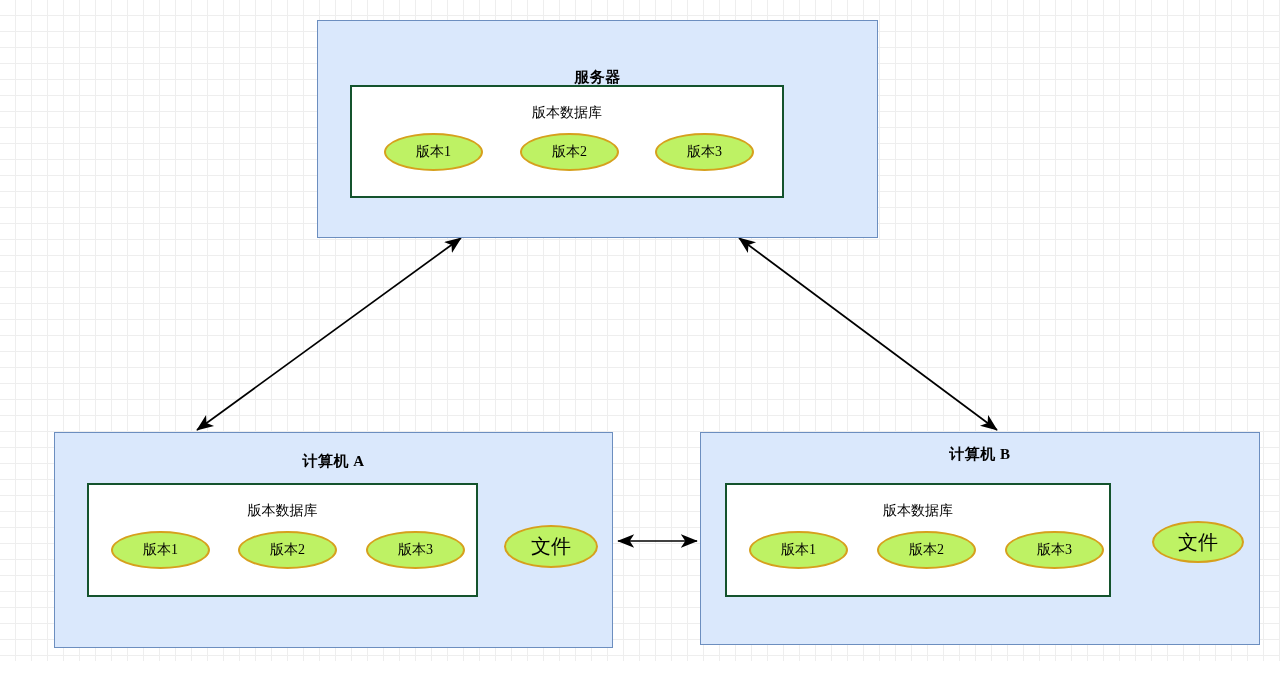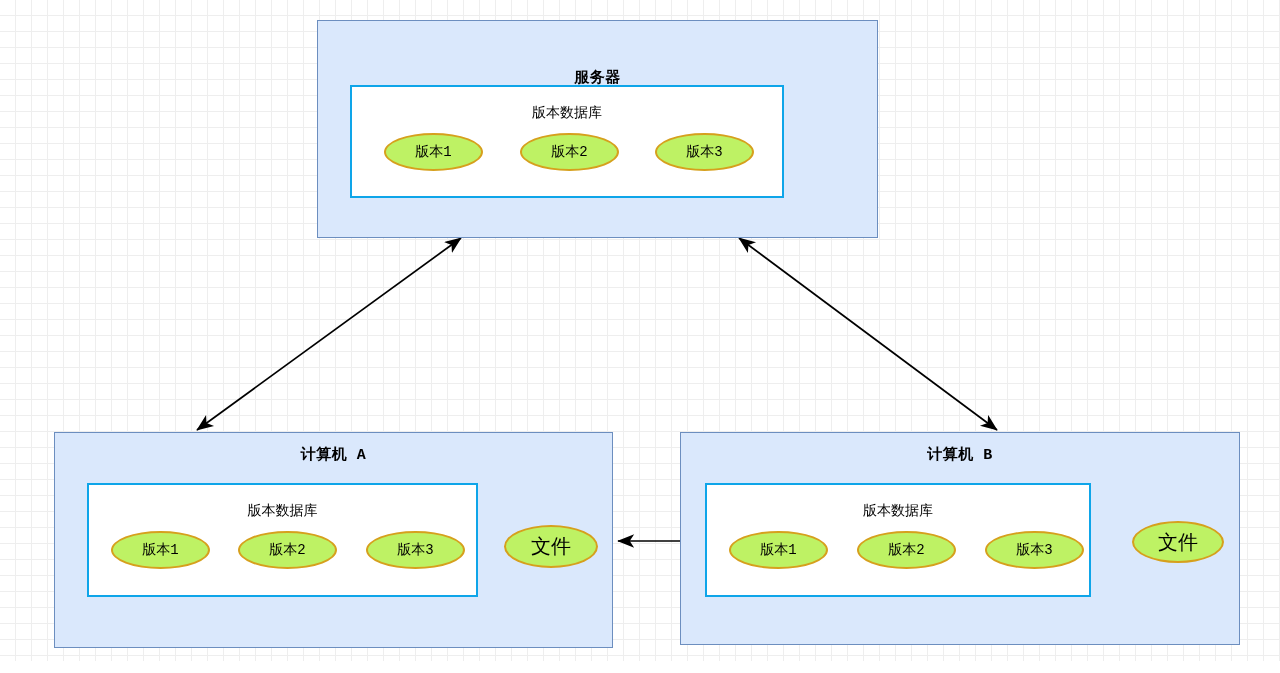--- a/index.html
+++ b/index.html
@@ -14,21 +14,21 @@
     height: 661px;
     overflow: hidden;
     background-color: #ffffff;
     background-image:
       linear-gradient(to right,  #eeeeee 1px, transparent 1px),
       linear-gradient(to bottom, #eeeeee 1px, transparent 1px),
       linear-gradient(to right,  #d9d9d9 1px, transparent 1px),
       linear-gradient(to bottom, #d9d9d9 1px, transparent 1px);
     background-size: 16px 16px, 16px 16px, 128px 128px, 128px 128px;
     background-position: -1px -1px, -1px -1px, -1px -1px, -1px -1px;
-    font-family: Liberation Mono, monospace;
+    font-family: Liberation Serif, serif;
   }
   .svg-layer {
     position: absolute;
     left: 0;
     top: 0;
     width: 1280px;
     height: 673px;
     pointer-events: none;
   }
 
@@ -47,21 +47,21 @@
     font-weight: bold;
     font-size: 15px;
     color: #000000;
     letter-spacing: .5px;
   }
 
   
   .db-box {
     position: absolute;
     background: #ffffff;
-    border: 2px solid #0ea5e9;
+    border: 2px solid #14532d;
     box-sizing: border-box;
   }
   .db-title {
     position: absolute;
     left: 0;
     right: 0;
     text-align: center;
     font-size: 14px;
     font-weight: normal;
     color: #000000;
@@ -127,34 +127,34 @@
     <div class="db-box" style="left:32px; top:64px; width:434px; height:113px;">
       <div class="db-title" style="top:17px;">版本数据库</div>
 
       <div class="node" style="left:32px; top:46px; width:99px; height:38px;">版本1</div>
       <div class="node" style="left:168px; top:46px; width:99px; height:38px;">版本2</div>
       <div class="node" style="left:303px; top:46px; width:99px; height:38px;">版本3</div>
     </div>
   </div>
 
   <div class="host-box" style="left:54px; top:432px; width:559px; height:216px;">
-    <div class="host-title" style="top:12px;">计算机 A</div>
+    <div class="host-title" style="top:19px;">计算机 A</div>
 
     <div class="db-box" style="left:32px; top:50px; width:391px; height:114px;">
       <div class="db-title" style="top:17px;">版本数据库</div>
 
       <div class="node" style="left:22px; top:46px; width:99px; height:38px;">版本1</div>
       <div class="node" style="left:149px; top:46px; width:99px; height:38px;">版本2</div>
       <div class="node" style="left:277px; top:46px; width:99px; height:38px;">版本3</div>
     </div>
 
     <div class="node file" style="left:449px; top:92px; width:94px; height:43px;">文件</div>
   </div>
 
-  <div class="host-box" style="left:680px; top:432px; width:560px; height:213px;">
+  <div class="host-box" style="left:700px; top:432px; width:560px; height:213px;">
     <div class="host-title" style="top:12px;">计算机 B</div>
 
     <div class="db-box" style="left:24px; top:50px; width:386px; height:114px;">
       <div class="db-title" style="top:17px;">版本数据库</div>
 
       <div class="node" style="left:22px; top:46px; width:99px; height:38px;">版本1</div>
       <div class="node" style="left:150px; top:46px; width:99px; height:38px;">版本2</div>
       <div class="node" style="left:278px; top:46px; width:99px; height:38px;">版本3</div>
     </div>
 

